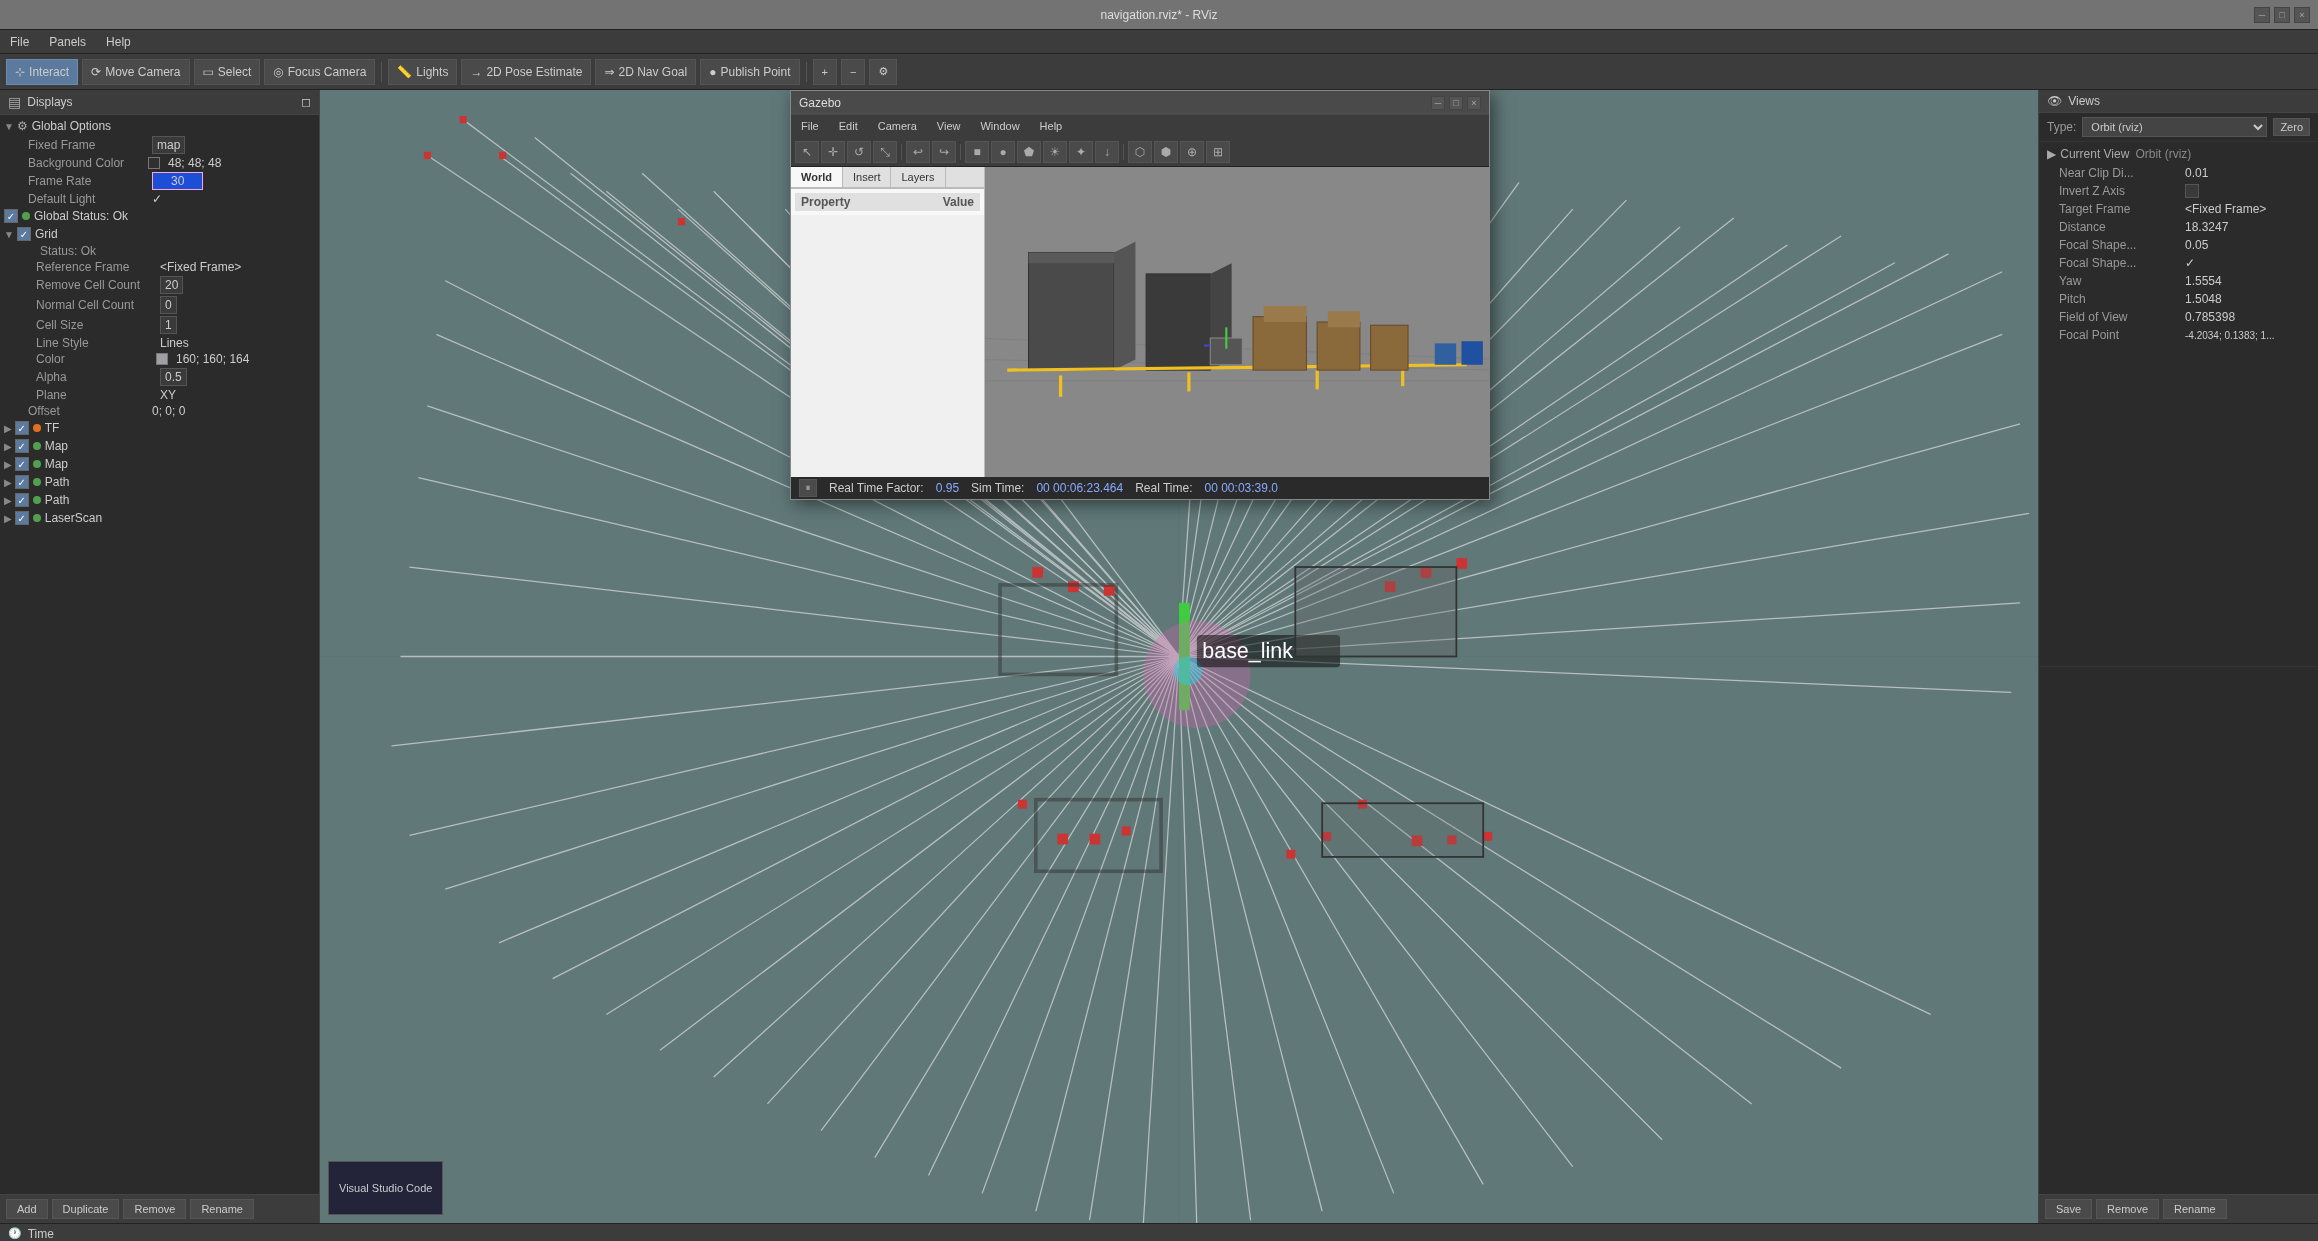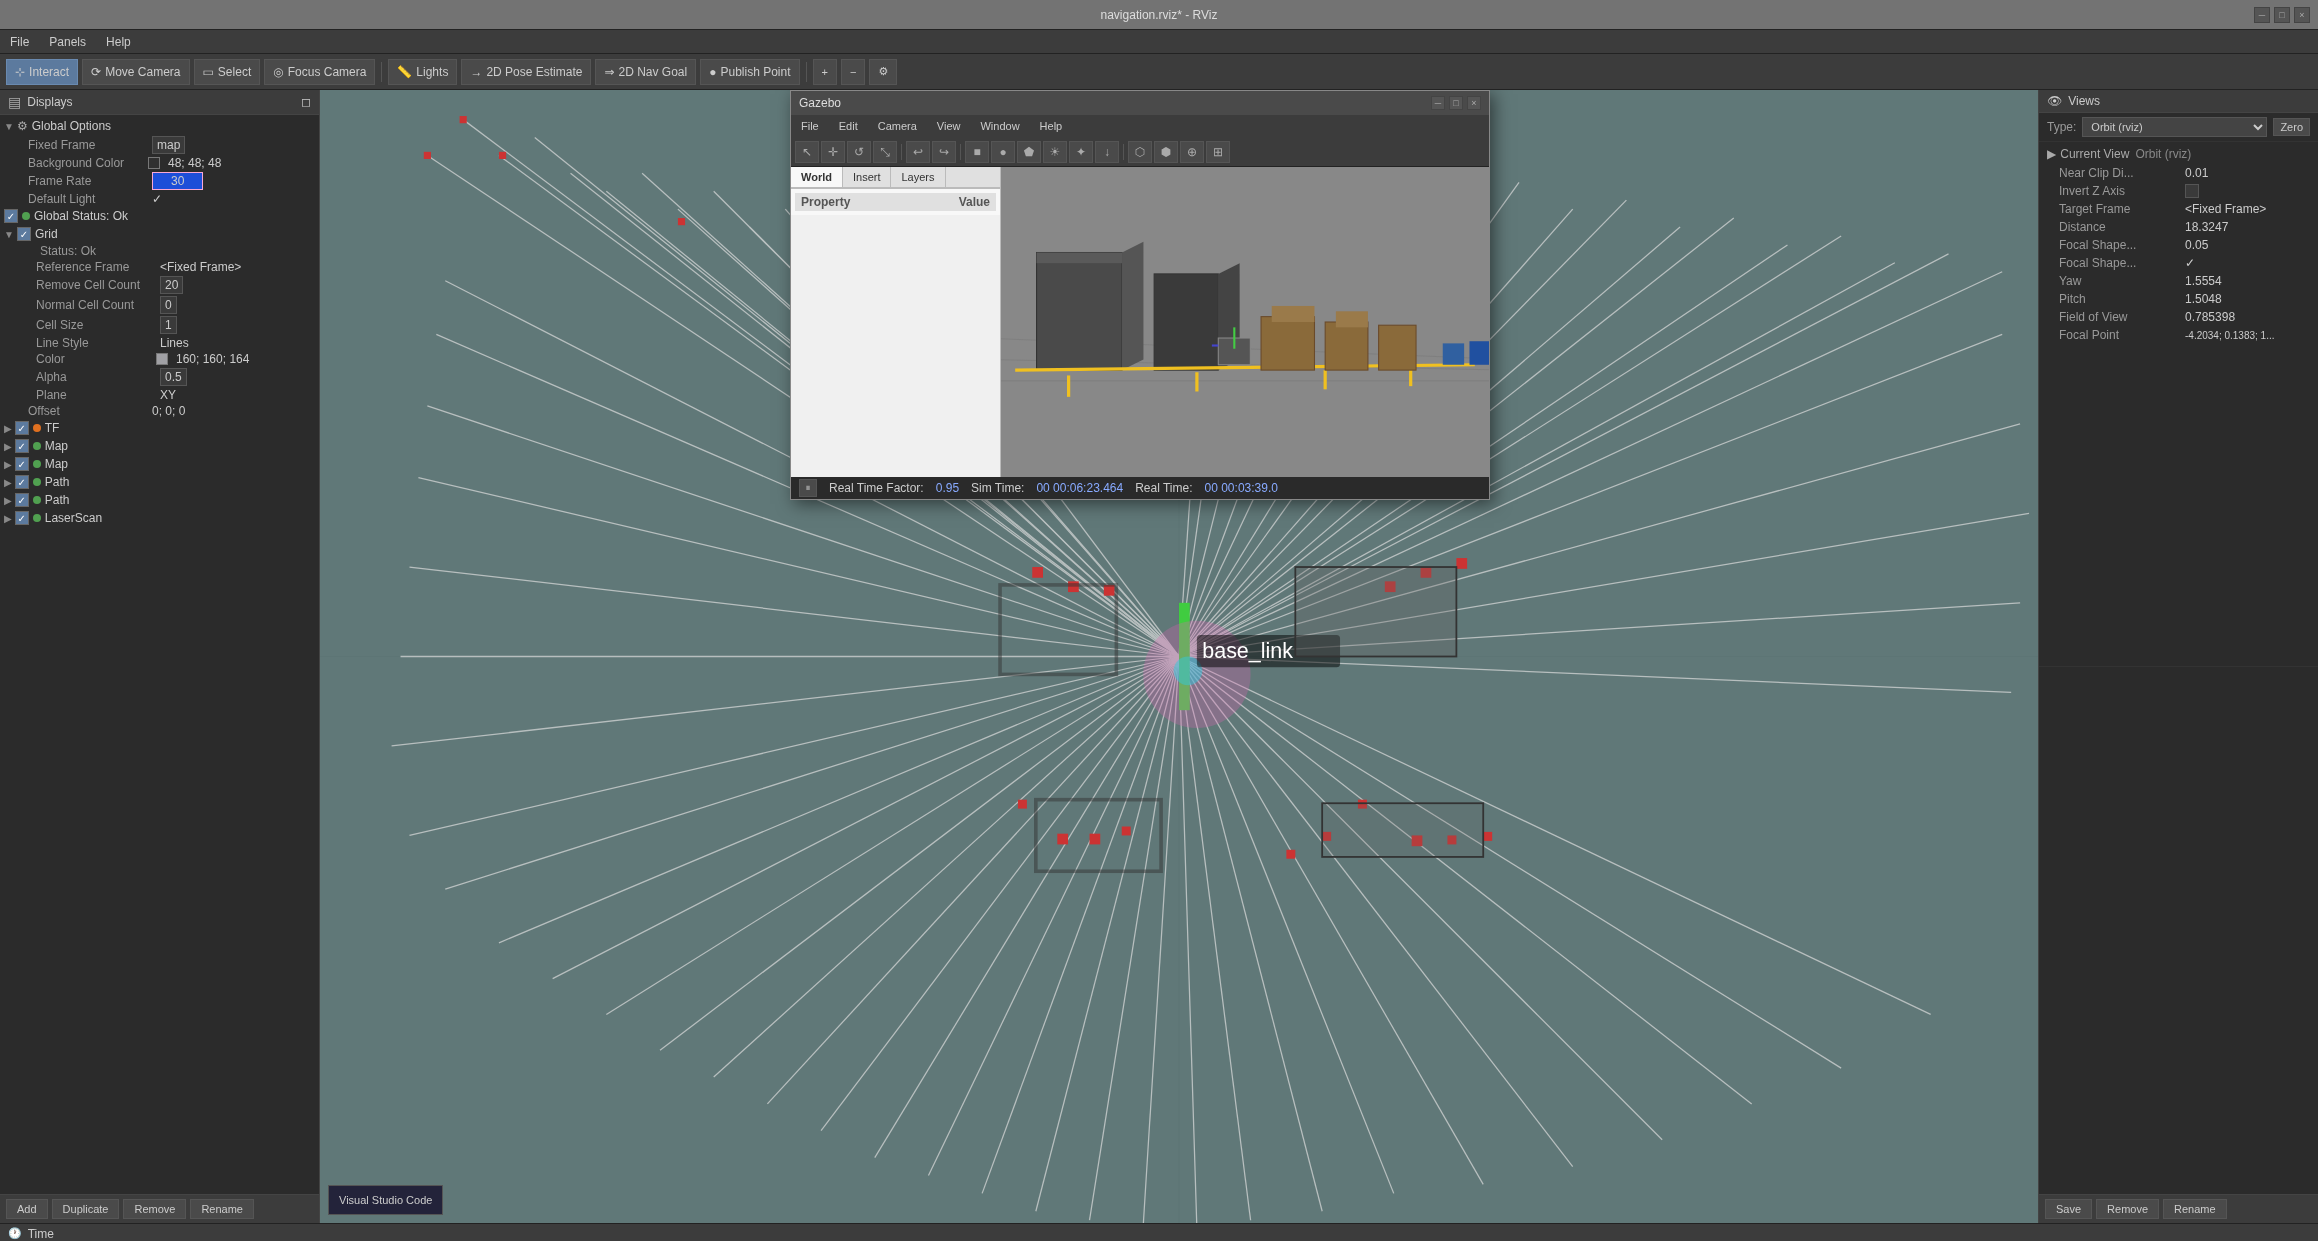--- a/index.html
+++ b/index.html
@@ -274,21 +274,21 @@
       cursor: pointer;
       font-size: 12px;
     }
     .gz-tool-sep { width: 1px; background: #555; height: 16px; margin: 0 2px; }
     #gazebo-content {
       display: flex;
       flex: 1;
       overflow: hidden;
     }
     #gazebo-sidebar {
-      width: 210px;
+      width: 194px;
       background: #f0f0f0;
       border-right: 1px solid #bbb;
       display: flex;
       flex-direction: column;
     }
     #gazebo-sidebar-tabs {
       display: flex;
       background: #e0e0e0;
       border-bottom: 1px solid #bbb;
     }
@@ -717,21 +717,21 @@
 
       <rect x="490" y="368" width="80" height="18" fill="rgba(0,0,0,0.5)" rx="2"></rect>
       <text x="493" y="381" fill="white" font-size="11">base_link</text>
 
       <rect x="380" y="340" width="65" height="50" fill="none" stroke="#333" stroke-width="2" opacity="0.5"></rect>
       <rect x="545" y="330" width="90" height="50" fill="rgba(100,100,100,0.3)" stroke="#333" stroke-width="1"></rect>
       <rect x="400" y="460" width="70" height="40" fill="none" stroke="#333" stroke-width="2" opacity="0.5"></rect>
       <rect x="560" y="462" width="90" height="30" fill="rgba(100,100,100,0.2)" stroke="#333" stroke-width="1"></rect>
     </svg>
 
-    <div id="vscode-btn" style="position:absolute;bottom:8px;left:8px;background:#23233a;color:#ccc;border:1px solid #555;padding:8px 10px;font-size:11px;cursor:pointer;z-index:5;">Visual Studio Code</div>
+    <div id="vscode-btn" style="position:absolute;bottom:8px;left:8px;background:#23233a;color:#ccc;border:1px solid #555;padding:20px 10px;font-size:11px;cursor:pointer;z-index:5;">Visual Studio Code</div>
 
     <div id="gazebo-window">
       <div id="gazebo-titlebar">
         <span>Gazebo</span>
         <div style="display:flex;gap:4px;">
           <div style="width:14px;height:14px;background:#555;border:1px solid #444;cursor:pointer;display:flex;align-items:center;justify-content:center;font-size:9px;color:#aaa;">─</div>
           <div style="width:14px;height:14px;background:#555;border:1px solid #444;cursor:pointer;display:flex;align-items:center;justify-content:center;font-size:9px;color:#aaa;">□</div>
           <div style="width:14px;height:14px;background:#555;border:1px solid #444;cursor:pointer;display:flex;align-items:center;justify-content:center;font-size:9px;color:#aaa;">×</div>
         </div>
       </div>

